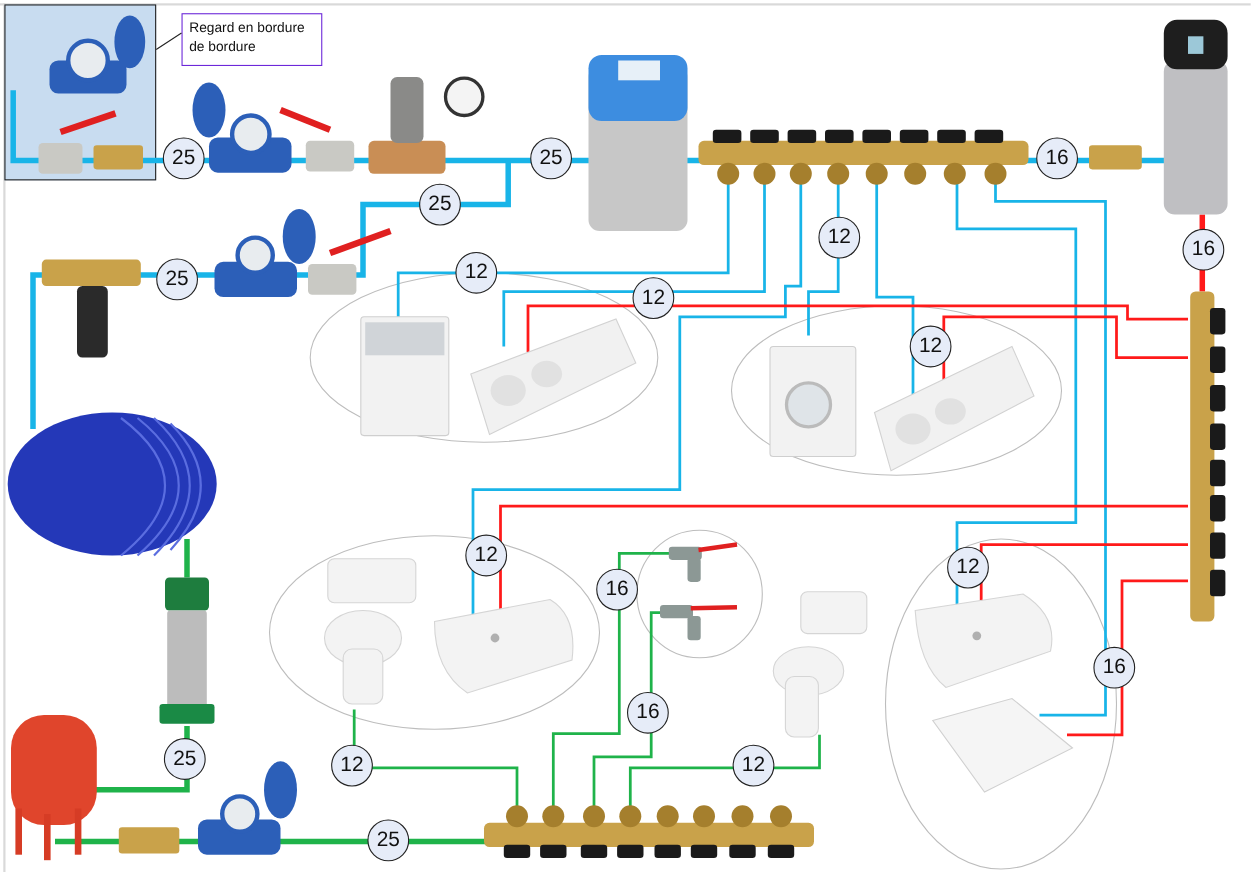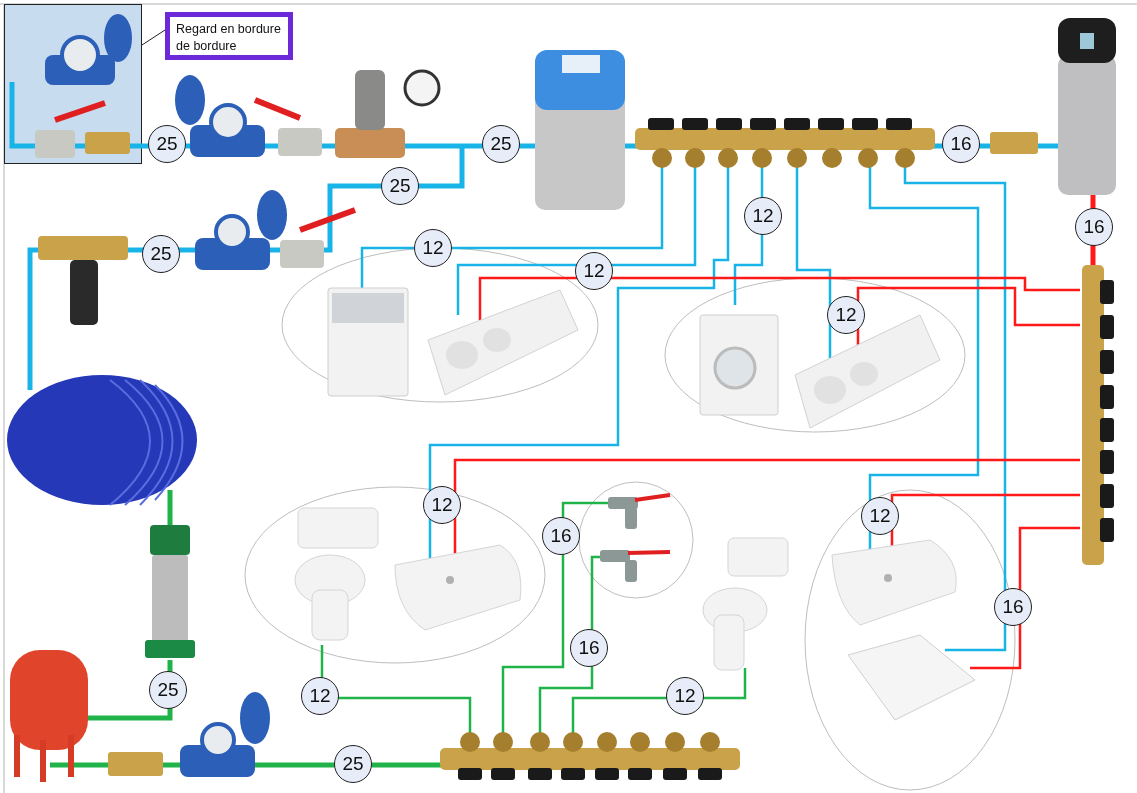--- a/index.html
+++ b/index.html
@@ -1,20 +1,20 @@
 <!DOCTYPE html>
 <html><head>
 <meta charset="utf-8">
 <style>
   html,body{margin:0;padding:0;background:#fff;}
   body{width:1137px;height:793px;position:relative;overflow:hidden;font-family:"Liberation Sans",sans-serif;}
   #frame{position:absolute;left:0;top:0;width:1137px;height:793px;}
   .top-border{position:absolute;left:0;top:3px;width:1137px;height:2px;background:#d9d9d9;}
   .left-border{position:absolute;left:3px;top:3px;width:2px;height:790px;background:#d9d9d9;}
-  .callout{position:absolute;left:165px;top:12px;width:128px;height:48px;border:5px solid #6d28d9;background:#fff;font-size:12.5px;line-height:17px;padding:4px 6px;box-sizing:border-box;color:#111;}
+  .callout{position:absolute;left:165px;top:12px;width:128px;height:48px;border:1px solid #6d28d9;background:#fff;font-size:12.5px;line-height:17px;padding:4px 6px;box-sizing:border-box;color:#111;}
   .inset{position:absolute;left:4px;top:4px;width:138px;height:160px;background:#c8dcf0;border:1.5px solid #222;box-sizing:border-box;}
   .lbl{position:absolute;width:38px;height:38px;border:1.5px solid #222;border-radius:50%;background:#e6ecf8;box-sizing:border-box;display:flex;align-items:center;justify-content:center;font-size:19px;color:#111;text-align:center;}
 </style>
 </head>
 <body>
 
 <div id="frame">
   <div class="top-border"></div>
   <div class="left-border"></div>
 

